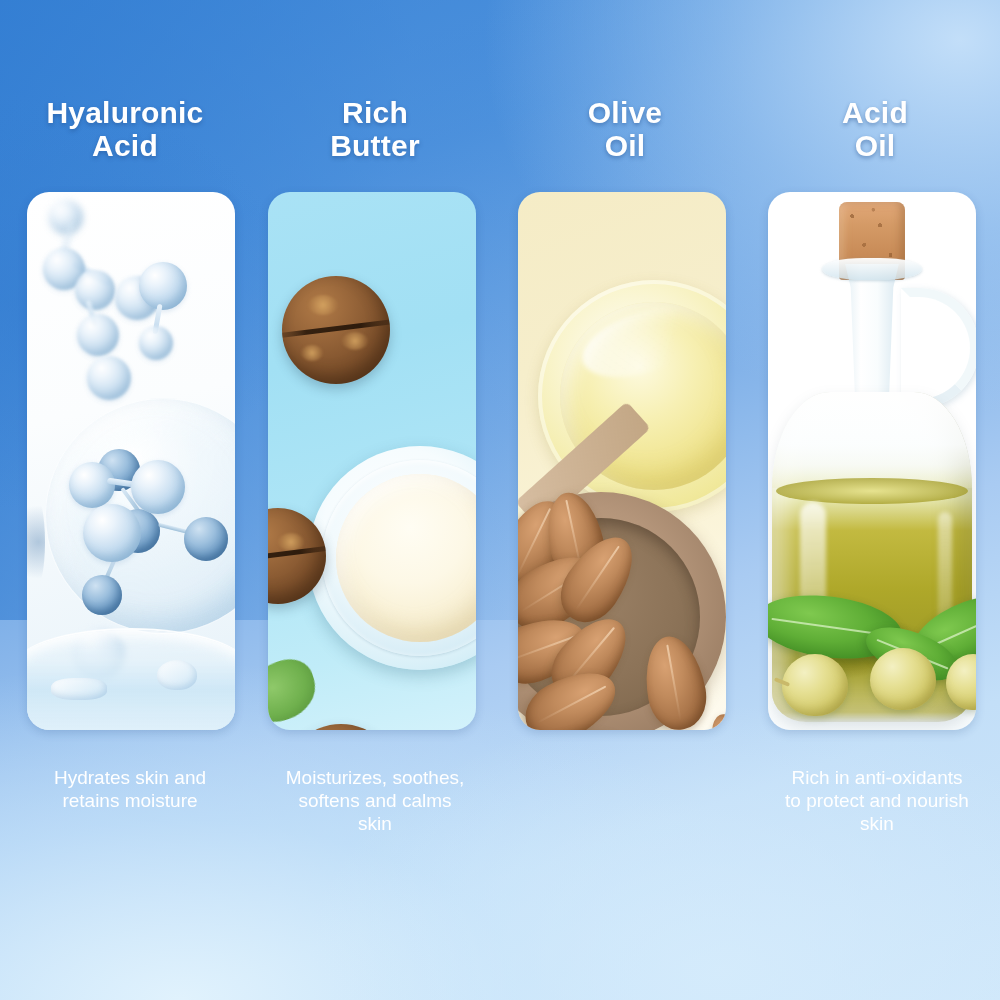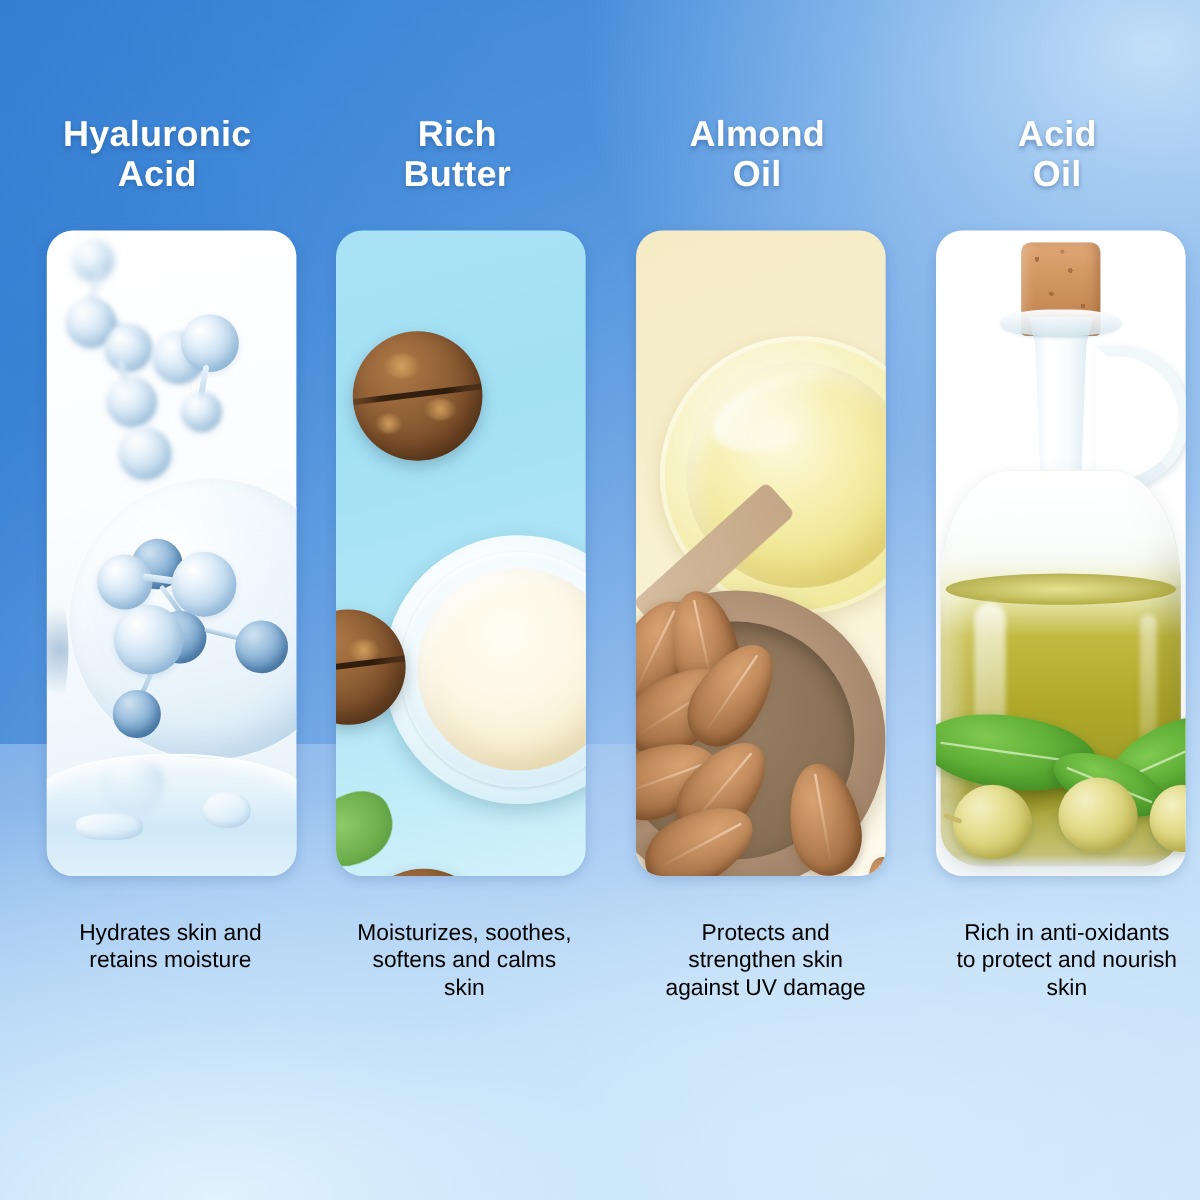--- a/index.html
+++ b/index.html
@@ -36,21 +36,21 @@
     position:absolute; left:0; top:0; width:100%; height:62%;
     background:linear-gradient(100deg, rgba(50,125,210,.75) 0%, rgba(70,140,218,.35) 38%, rgba(255,255,255,0) 70%);
   }
 
   
   .cards {
     position:absolute; left:0; top:0; width:1000px; height:1000px;
     display:grid; grid-template-columns:repeat(4,1fr);
     column-gap:0;
   }
-  .card { position:relative;margin-left:12px; }
+  .card { position:relative; }
 
   .card-title {
     position:absolute; top:96px; left:0; width:100%;
     text-align:center; color:#ffffff;
     font-size:30px; font-weight:bold; line-height:33px;
     letter-spacing:.2px;
     text-shadow:0 2px 4px rgba(30,70,130,.45);
     white-space:pre-line;
   }
 
@@ -60,21 +60,21 @@
     border-radius:22px; overflow:hidden;
     box-shadow:0 3px 10px rgba(20,60,120,.18);
   }
   .card:nth-child(2) .thumb,
   .card:nth-child(3) .thumb,
   .card:nth-child(4) .thumb { left:18px; }
 
   .card-caption {
     position:absolute; top:766px; left:10px; width:230px;
     text-align:center;
-    color:#000000; font-size:19px; line-height:23px;
+    color:#ffffff; font-size:19px; line-height:23px;
     white-space:pre-line;
   }
   .card:nth-child(1) .card-caption { left:16px; width:228px; }
   .card:nth-child(2) .card-caption { left:8px;  width:234px; }
   .card:nth-child(3) .card-caption { left:10px; width:232px; }
   .card:nth-child(4) .card-caption { left:8px;  width:238px; }
 
   
   .p1 { background:linear-gradient(168deg,#ffffff 0%,#fbfdfe 40%,#eef6fb 78%,#e2eff8 100%); }
   .p1 .mol { position:absolute; border-radius:50%;
@@ -365,21 +365,21 @@
         
         
       </div>
     </div>
     <div class="card-caption">Moisturizes, soothes,
 softens and calms
 skin</div>
   </div>
 
   <div class="card">
-    <div class="card-title">Almond
+    <div class="card-title">Olive
 Oil</div>
     <div class="thumb p3">
       <div class="bowl">
         <div class="oil"></div>
         <div class="glint"></div>
       </div>
 
       <div class="woodedge"></div>
 
       <div class="scoop">
@@ -391,23 +391,20 @@
       <div class="almond" style="left:6px;   top:352px; width:60px; height:96px; transform:rotate(58deg);"></div>
       <div class="almond" style="left:52px;  top:340px; width:56px; height:94px; transform:rotate(34deg);"></div>
       <div class="almond" style="left:-6px;  top:412px; width:58px; height:92px; transform:rotate(70deg);"></div>
       <div class="almond" style="left:44px;  top:420px; width:56px; height:92px; transform:rotate(40deg);"></div>
       <div class="almond" style="left:24px;  top:466px; width:58px; height:96px; transform:rotate(62deg);"></div>
 
       <div class="almond" style="left:128px; top:444px; width:58px; height:94px; transform:rotate(-10deg);"></div>
       <div class="almond" style="left:36px;  top:520px; width:62px; height:98px; transform:rotate(78deg);"></div>
       <div class="almond" style="left:196px; top:520px; width:40px; height:70px; transform:rotate(-24deg);"></div>
     </div>
-    <div class="card-caption">Protects and
-strengthen skin
-against UV damage</div>
   </div>
 
   <div class="card">
     <div class="card-title">Acid
 Oil</div>
     <div class="thumb p4">
       <div class="cruet">
         <div class="cork"></div>
         <div class="neck"></div>
         <div class="collar"></div>

